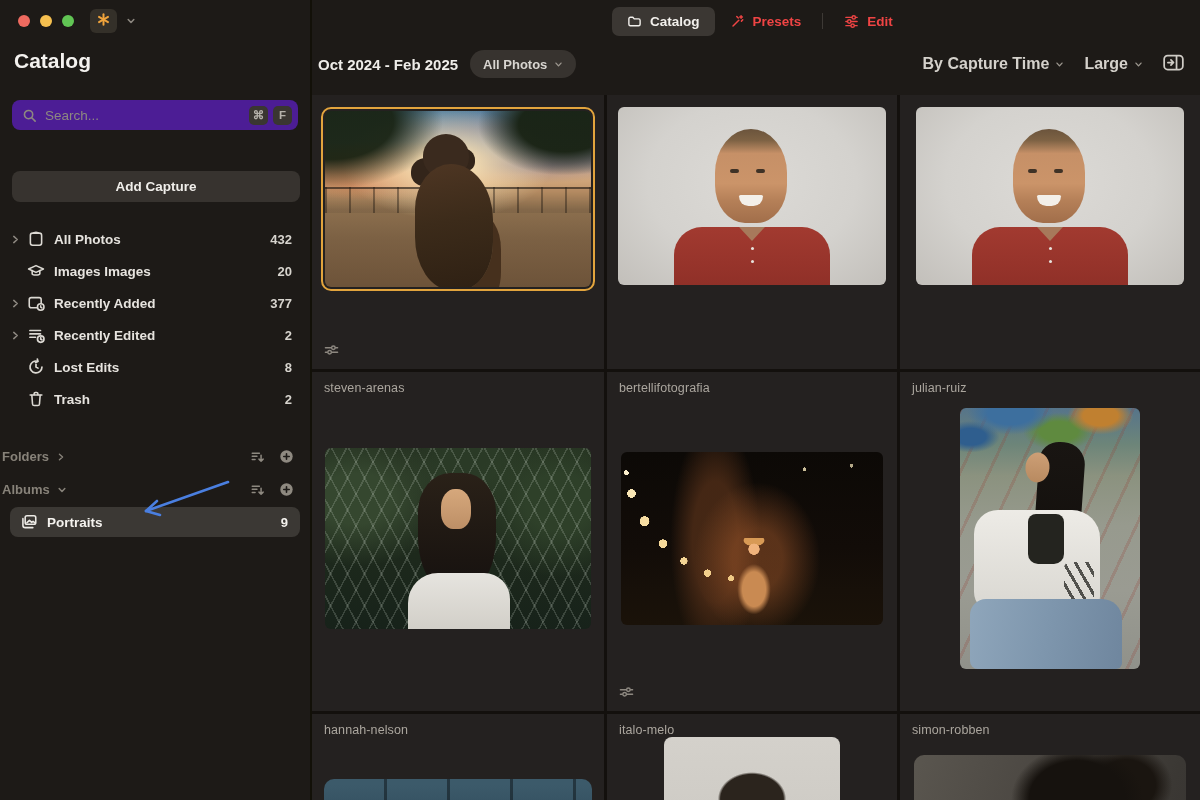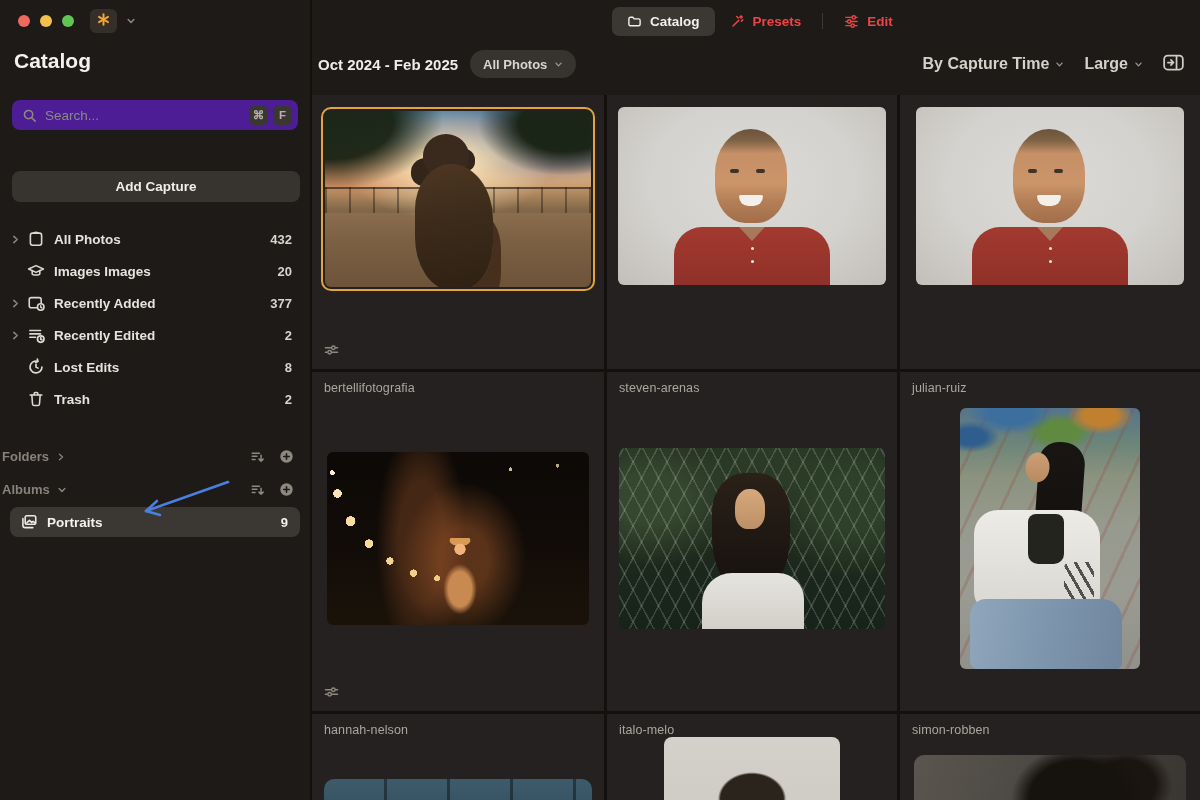--- a/index.html
+++ b/index.html
@@ -454,20 +454,33 @@
               <div class="ph ph-man">
                 <span class="s1"></span>
                 <span class="s2"></span>
                 <span class="s3"></span>
               </div>
             </div>
           </div>
           <div class="foot"></div>
         </div>
         <div class="cell row1">
+          <div class="caption">steven-arenas</div>
+          <div class="pwrap">
+            <div class="frame">
+              <div class="ph ph-fence">
+                <span class="s1"></span>
+                <span class="s2"></span>
+                <span class="s3"></span>
+              </div>
+            </div>
+          </div>
+          <div class="foot"></div>
+        </div>
+        <div class="cell row1">
           <div class="caption">bertellifotografia</div>
           <div class="pwrap">
             <div class="frame">
               <div class="ph ph-lights">
                 <span class="s1"></span>
                 <span class="s2"></span>
                 <span class="s3"></span>
               </div>
             </div>
           </div>
@@ -476,33 +489,20 @@
               <svg viewBox="0 0 16 12" width="15" height="12" fill="none" stroke="currentColor" stroke-linecap="round" stroke-linejoin="round" stroke-width="1.5">
                 <line x1="1.5" y1="3.6" x2="14.5" y2="3.6"></line>
                 <line x1="1.5" y1="8.4" x2="14.5" y2="8.4"></line>
                 <circle cx="10" cy="3.6" r="1.9" fill="#242120"></circle>
                 <circle cx="6" cy="8.4" r="1.9" fill="#242120"></circle>
               </svg>
             </span>
           </div>
         </div>
         <div class="cell row1">
-          <div class="caption">steven-arenas</div>
-          <div class="pwrap">
-            <div class="frame">
-              <div class="ph ph-fence">
-                <span class="s1"></span>
-                <span class="s2"></span>
-                <span class="s3"></span>
-              </div>
-            </div>
-          </div>
-          <div class="foot"></div>
-        </div>
-        <div class="cell row1">
           <div class="caption">julian-ruiz</div>
           <div class="pwrap">
             <div class="frame">
               <div class="ph ph-graffiti">
                 <span class="s1"></span>
                 <span class="s2"></span>
                 <span class="s3"></span>
               </div>
             </div>
           </div>

